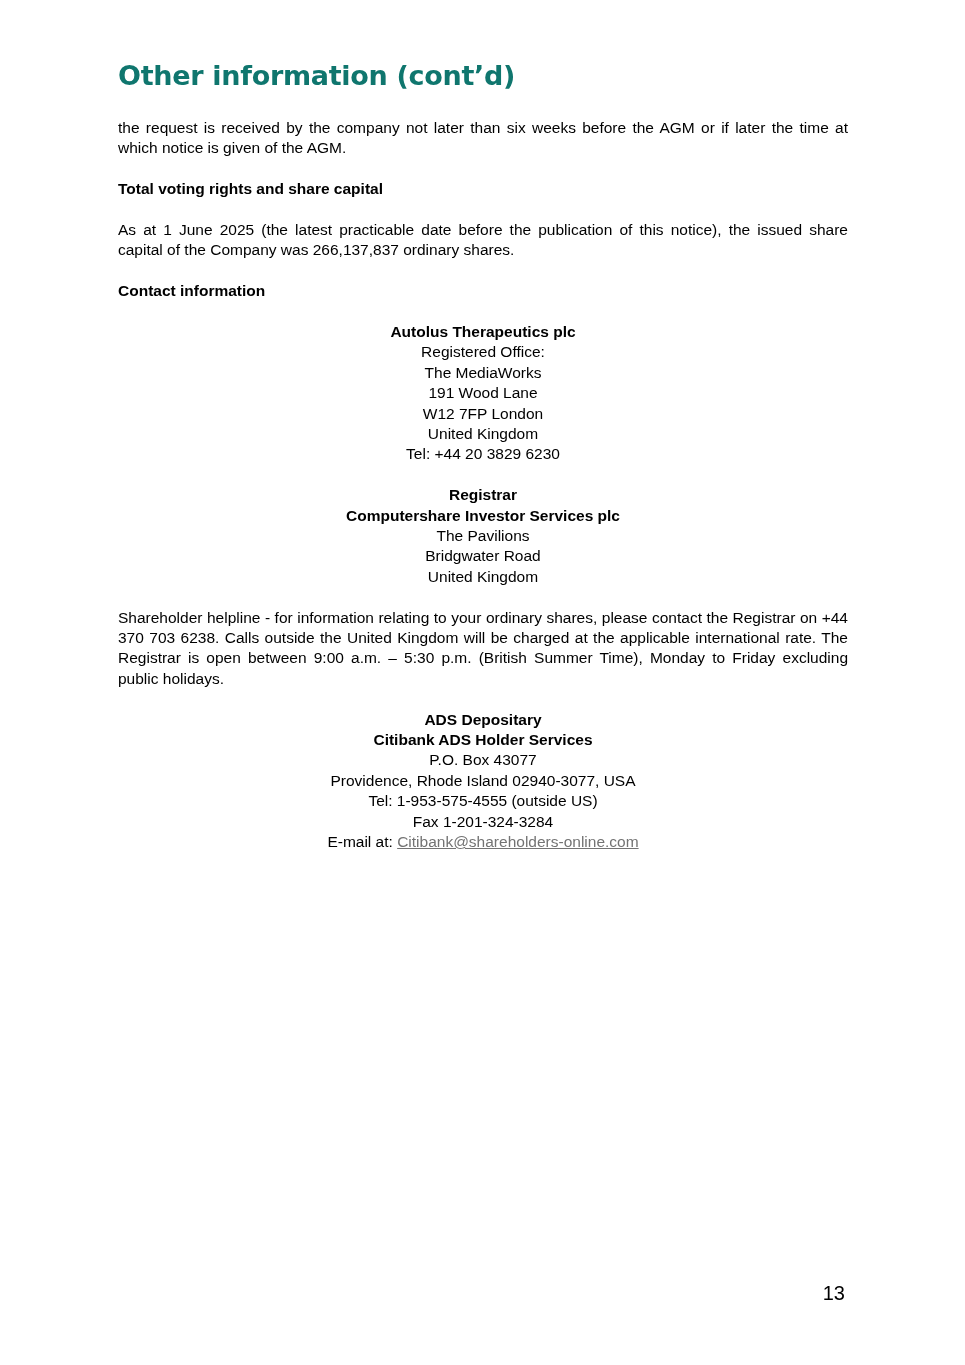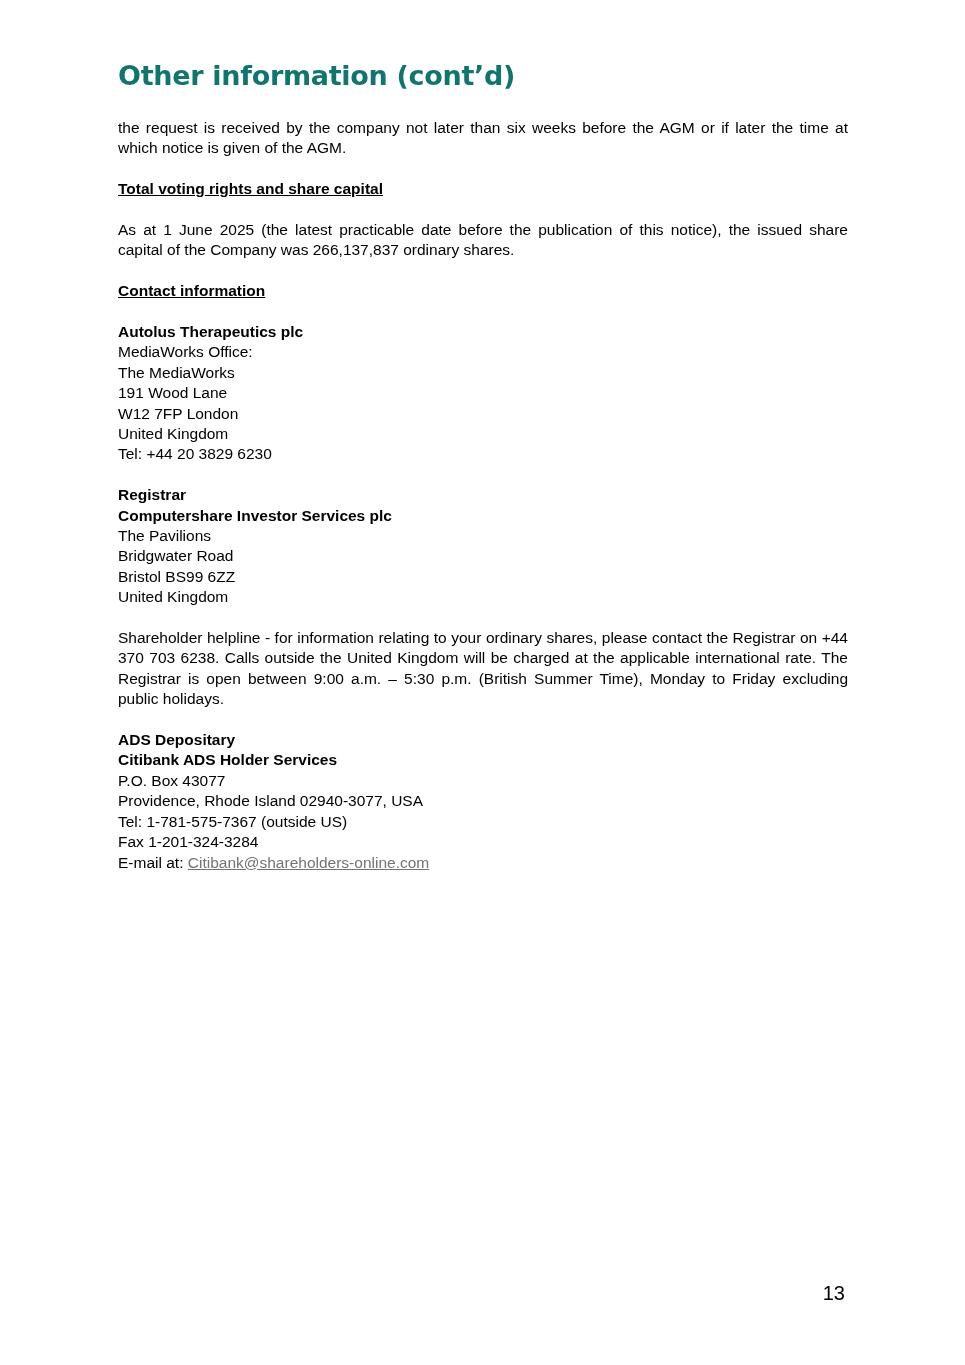--- a/index.html
+++ b/index.html
@@ -32,24 +32,24 @@
     letter-spacing: -0.3px;
     color: #0f766e;
   }
   p.body-par {
     margin: 0 0 20.4px 0;
     text-align: justify;
   }
   .sub-heading {
     margin: 0 0 20.4px 0;
     font-weight: bold;
-    text-decoration: underline;
   }
   .addr-block {
     margin: 0 0 20.4px 0;
+    text-align: center;
   }
   .addr-line { }
   .bold-line {
     font-weight: bold;
   }
   a.email-link {
     color: #737373;
     text-decoration: underline;
   }
   .page-number {
@@ -69,44 +69,43 @@
   <p class="body-par">the request is received by the company not later than six weeks before the AGM or if later the time at which notice is given of the AGM.</p>
 
   <div class="sub-heading">Total voting rights and share capital</div>
 
   <p class="body-par">As at 1 June 2025 (the latest practicable date before the publication of this notice), the issued share capital of the Company was 266,137,837 ordinary shares.</p>
 
   <div class="sub-heading">Contact information</div>
 
   <div class="addr-block">
     <div class="addr-line bold-line">Autolus Therapeutics plc</div>
-    <div class="addr-line">MediaWorks Office:</div>
+    <div class="addr-line">Registered Office:</div>
     <div class="addr-line">The MediaWorks</div>
     <div class="addr-line">191 Wood Lane</div>
     <div class="addr-line">W12 7FP London</div>
     <div class="addr-line">United Kingdom</div>
     <div class="addr-line">Tel: +44 20 3829 6230</div>
   </div>
 
   <div class="addr-block">
     <div class="addr-line bold-line">Registrar</div>
     <div class="addr-line bold-line">Computershare Investor Services plc</div>
     <div class="addr-line">The Pavilions</div>
     <div class="addr-line">Bridgwater Road</div>
-    <div class="addr-line">Bristol BS99 6ZZ</div>
     <div class="addr-line">United Kingdom</div>
   </div>
 
   <p class="body-par">Shareholder helpline - for information relating to your ordinary shares, please contact the Registrar on +44 370 703 6238. Calls outside the United Kingdom will be charged at the applicable international rate. The Registrar is open between 9:00 a.m. – 5:30 p.m. (British Summer Time), Monday to Friday excluding public holidays.</p>
 
   <div class="addr-block">
     <div class="addr-line bold-line">ADS Depositary</div>
     <div class="addr-line bold-line">Citibank ADS Holder Services</div>
     <div class="addr-line">P.O. Box 43077</div>
     <div class="addr-line">Providence, Rhode Island 02940-3077, USA</div>
-    <div class="addr-line">Tel: 1-781-575-7367 (outside US)</div>
+    <div class="addr-line">Tel: 1-953-575-4555 (outside US)</div>
     <div class="addr-line">Fax 1-201-324-3284</div>
     <div class="addr-line"><span>E-mail at: </span><a href="#" class="email-link">Citibank@shareholders-online.com</a></div>
   </div>
 
 </div>
 
 <div class="page-number">13</div>
 
 </body></html>

